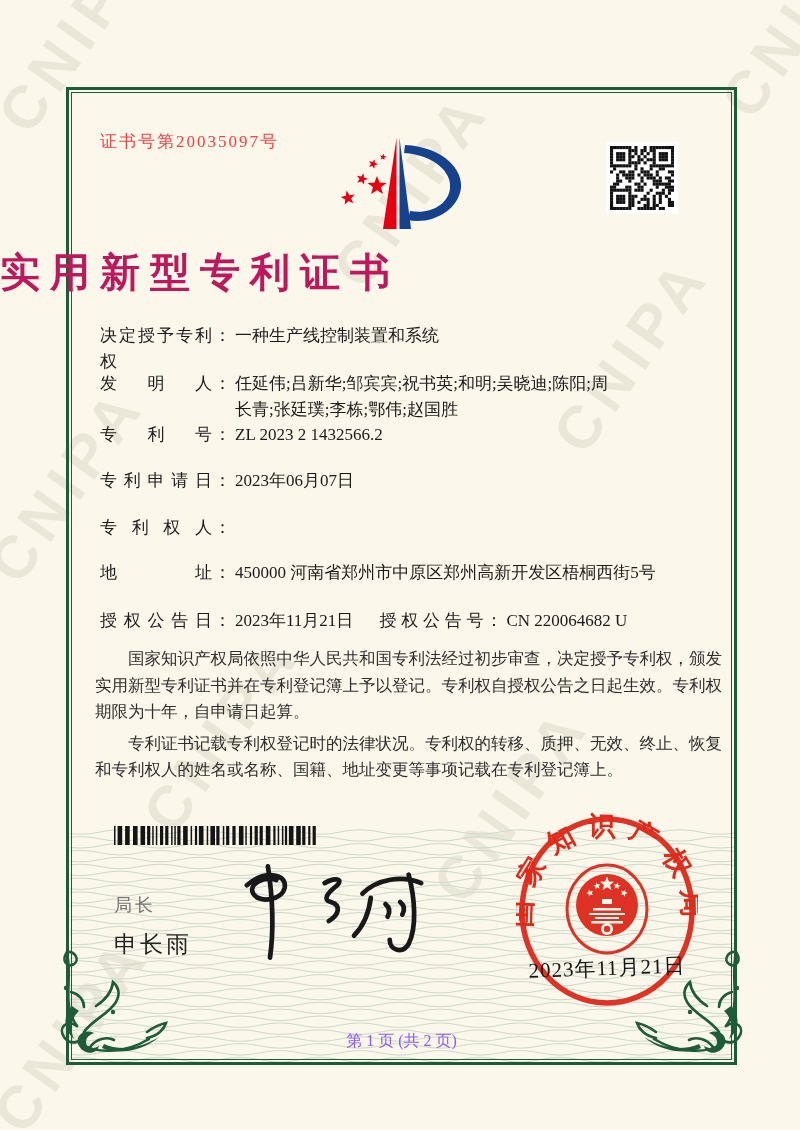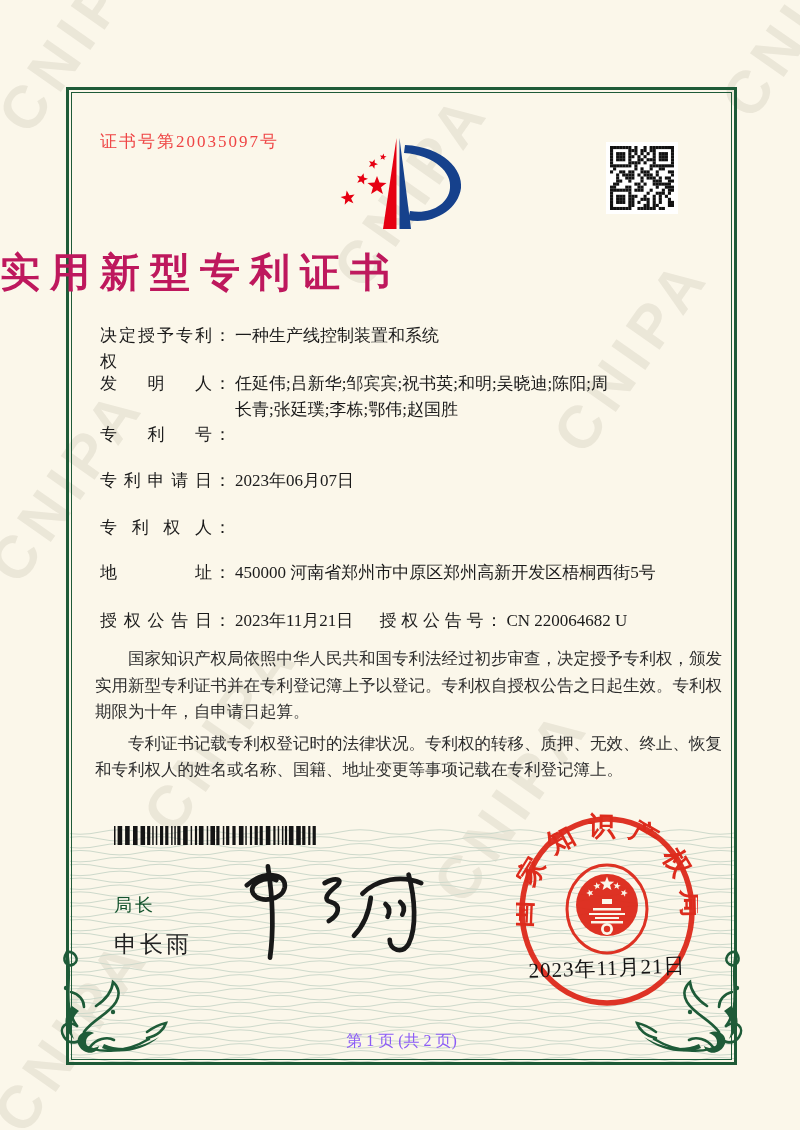--- a/index.html
+++ b/index.html
@@ -42,21 +42,21 @@
   .w-inventors{width:378px;}
   .w-address{width:424px;}
   .pair2{display:flex; margin-left:26px;}
   .pair2 .flabel{width:104px;}
   
   .paras{position:absolute; left:95px; top:646px; width:628px;}
   .paras p{margin:0 0 5px 0; font-size:16.5px; line-height:26.5px; text-indent:2em; color:#2e2e2e;}
   
   .waves{position:absolute; left:70px; top:828px; width:664px; height:234px;}
   .barcode{position:absolute; left:114px; top:826px; width:205px; height:19px;}
-  .sig-title{position:absolute; left:114px; top:893px; font-size:18px; letter-spacing:3px; color:#14532d;
+  .sig-title{position:absolute; left:114px; top:893px; font-size:18px; letter-spacing:3px; color:#737373;
     font-family:"Liberation Sans","DejaVu Sans",sans-serif;}
   .sig-name{position:absolute; left:114px; top:929px; font-size:23px; letter-spacing:3px; color:#222;
     font-family:"Liberation Sans","DejaVu Sans",sans-serif;}
   .sig-script{position:absolute; left:228px; top:862px; width:210px; height:100px;}
   .seal{position:absolute; left:516px; top:812px; width:182px; height:198px;}
   .seal-date{position:absolute; left:516px; top:954px; width:182px; text-align:center;
     font-size:21px; color:#141414; transform:rotate(-2deg); letter-spacing:1px;}
   
   .page-info{position:absolute; left:66px; top:1031px; width:671px; text-align:center;
     font-size:16px; color:#8b5cf6;}
@@ -428,20 +428,21 @@
     <span class="fvalue">一种生产线控制装置和系统</span>
   </div>
   <div class="field-row" style="top:371px">
     <span class="flabel">发明人</span>
     <span class="fcolon">：</span>
     <span class="fvalue w-inventors">任延伟;吕新华;邹宾宾;祝书英;和明;吴晓迪;陈阳;周长青;张廷璞;李栋;鄂伟;赵国胜</span>
   </div>
   <div class="field-row" style="top:422px">
     <span class="flabel">专利号</span>
     <span class="fcolon">：</span>
+    <span class="fvalue">ZL 2023 2 1432566.2</span>
   </div>
   <div class="field-row" style="top:468px">
     <span class="flabel">专利申请日</span>
     <span class="fcolon">：</span>
     <span class="fvalue">2023年06月07日</span>
   </div>
   <div class="field-row" style="top:515px">
     <span class="flabel">专利权人</span>
     <span class="fcolon">：</span>
   </div>

